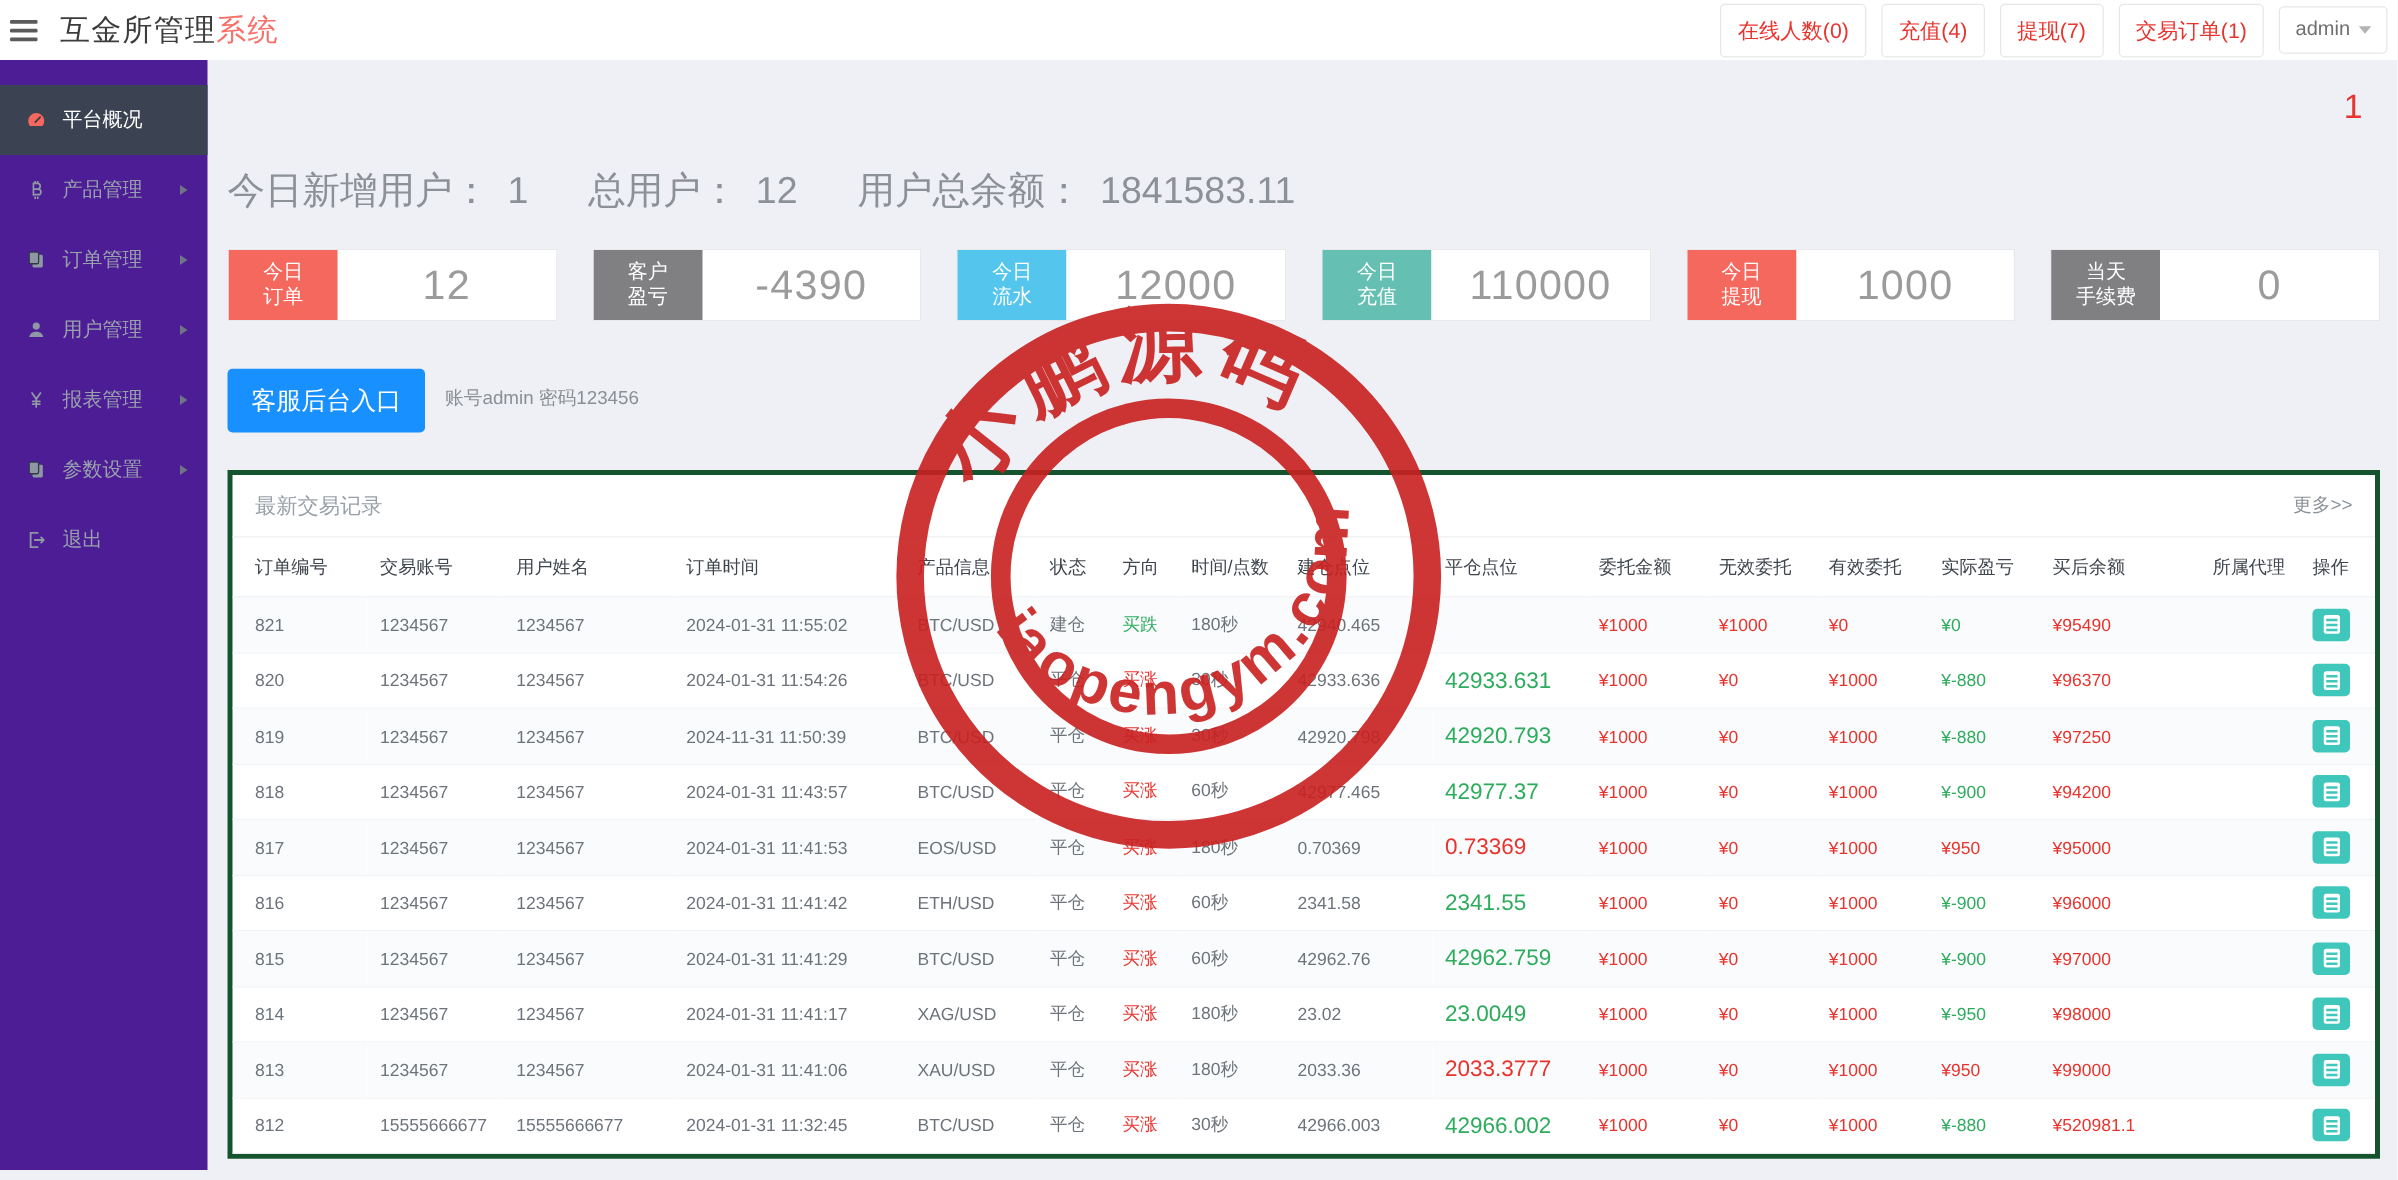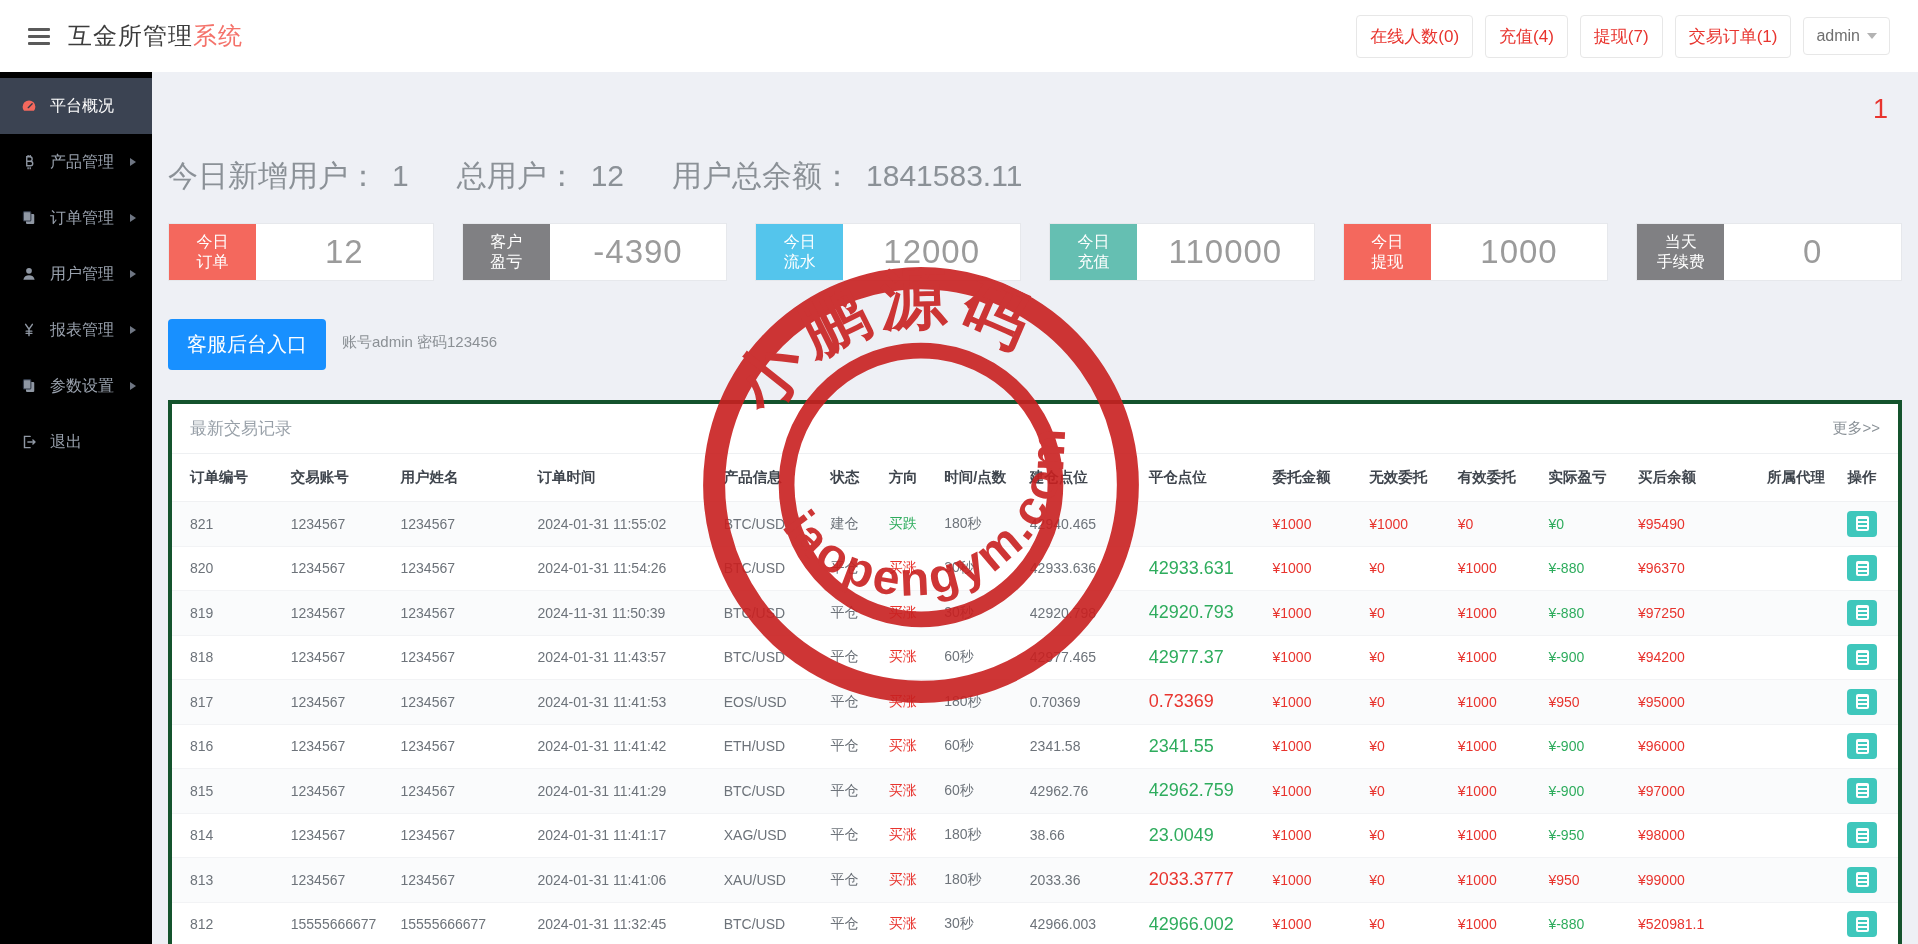--- a/index.html
+++ b/index.html
@@ -2,36 +2,36 @@
 <html><head>
 <meta charset="utf-8">
 <style>
   * { box-sizing: border-box; margin: 0; padding: 0; }
   html,body { width:1918px; height:944px; }
   body {
     font-family: "Liberation Sans", "DejaVu Sans", sans-serif;
     background:#eef0f5; position:relative; overflow:hidden;
   }
   
-  .topbar { height:72px; background:#fff; display:flex; align-items:center;
-    padding:0 28px; position:relative; z-index:20; }
+  .topbar { height:48px; background:#fff; display:flex; align-items:center;
+    padding:0 8px; position:relative; z-index:20; }
   .burger { display:flex; flex-direction:column; gap:4px; cursor:pointer; margin-right:18px; }
   .burger span { width:22px; height:3px; background:#5a5a5a; border-radius:1px; }
   .brand { font-size:24px; color:#3c3c3c; letter-spacing:1px; }
   .brand .accent { color:#f4726a; }
   .topbar-actions { margin-left:auto; display:flex; align-items:center; gap:12px; }
   .hbtn { border:1px solid #e7e7e7; border-radius:4px; background:#fff; color:#e8342e;
     font-size:17px; padding:9px 13px; cursor:pointer; white-space:nowrap; }
   .user-menu { border:1px solid #e7e7e7; border-radius:4px; background:#fff; color:#6f6f6f;
     font-size:16px; padding:9px 12px; cursor:pointer; display:flex; align-items:center; gap:7px; }
   .caret { width:0; height:0; border-left:5px solid transparent; border-right:5px solid transparent;
     border-top:6px solid #b3b3b3; }
   
   .layout { display:flex; height:888px; }
-  .sidebar { width:152px; background:#000000; flex-shrink:0; padding-top:6px; }
+  .sidebar { width:166px; background:#4c1d95; flex-shrink:0; padding-top:20px; }
   .side-item { height:56px; display:flex; align-items:center; padding:0 16px 0 20px;
     color:#99a1ad; font-size:16px; cursor:pointer; }
   .side-item.active { background:#3b4352; color:#fff; }
   .side-item .icon { width:18px; height:18px; margin-right:12px; color:#8f97a3; flex-shrink:0; }
   .side-item.active .icon { color:#f4685d; }
   .side-item .icon svg { width:100%; height:100%; display:block; }
   .side-arrow { margin-left:auto; width:0; height:0; border-top:4.5px solid transparent;
     border-bottom:4.5px solid transparent; border-left:6px solid #6f7683; }
   .main { flex:1; padding:0 16px; position:relative; }
   .page-num { position:absolute; top:22px; right:30px; color:#e8342e; font-size:27px; z-index:5; }
@@ -50,21 +50,21 @@
   .service-btn { background:#1890ff; color:#fff; font-size:20px; padding:12px 19px;
     border:none; border-radius:4px; cursor:pointer; }
   .service-note { color:#8b9095; font-size:15px; padding-bottom:5px; }
   
   .panel { margin-top:30px; background:#fff; border:4px solid #14532d; }
   .panel-head { display:flex; justify-content:space-between; align-items:center;
     padding:13px 18px; border-bottom:1px solid #eef0f2; }
   .panel-title { color:#98a0a8; font-size:17px; }
   .more-link { color:#8a9197; font-size:15px; cursor:pointer; text-decoration:none; }
   table { width:100%; border-collapse:collapse; table-layout:fixed; }
-  th { text-align:left; color:#3f454d; font-weight:bold; font-size:14.5px;
+  th { text-align:left; color:#3f454d; font-weight:normal; font-size:14.5px;
     padding:14px 6px 14px 10px; border-bottom:1px solid #f0f1f3; white-space:nowrap; }
   td { padding:0 6px 0 10px; height:44.5px; color:#6d737a; font-size:14px;
     border-bottom:1px solid #f2f3f5; white-space:nowrap; overflow:hidden; }
   th:first-child, td:first-child { padding-left:18px; }
   tbody tr:nth-child(odd) { background:#fafbfc; }
   td.red { color:#e8342e; }
   td.green { color:#2eac5d; }
   td.close-cell { font-size:18px; }
   .op-btn { width:30px; height:26px; background:#3fc7bc; border:none; border-radius:4px;
     display:inline-flex; align-items:center; justify-content:center; cursor:pointer; }
@@ -435,21 +435,21 @@
             </tr>
             <tr>
               <td>814</td>
               <td>1234567</td>
               <td>1234567</td>
               <td>2024-01-31 11:41:17</td>
               <td>XAG/USD</td>
               <td>平仓</td>
               <td class="red">买涨</td>
               <td>180秒</td>
-              <td>38.66</td>
+              <td>23.02</td>
               <td class="green close-cell">23.0049</td>
               <td class="red">¥1000</td>
               <td class="red">¥0</td>
               <td class="red">¥1000</td>
               <td class="green">¥-950</td>
               <td class="red">¥98000</td>
               <td></td>
               <td><button class="op-btn">
                   <span class="op-icon"></span>
                 </button></td>

